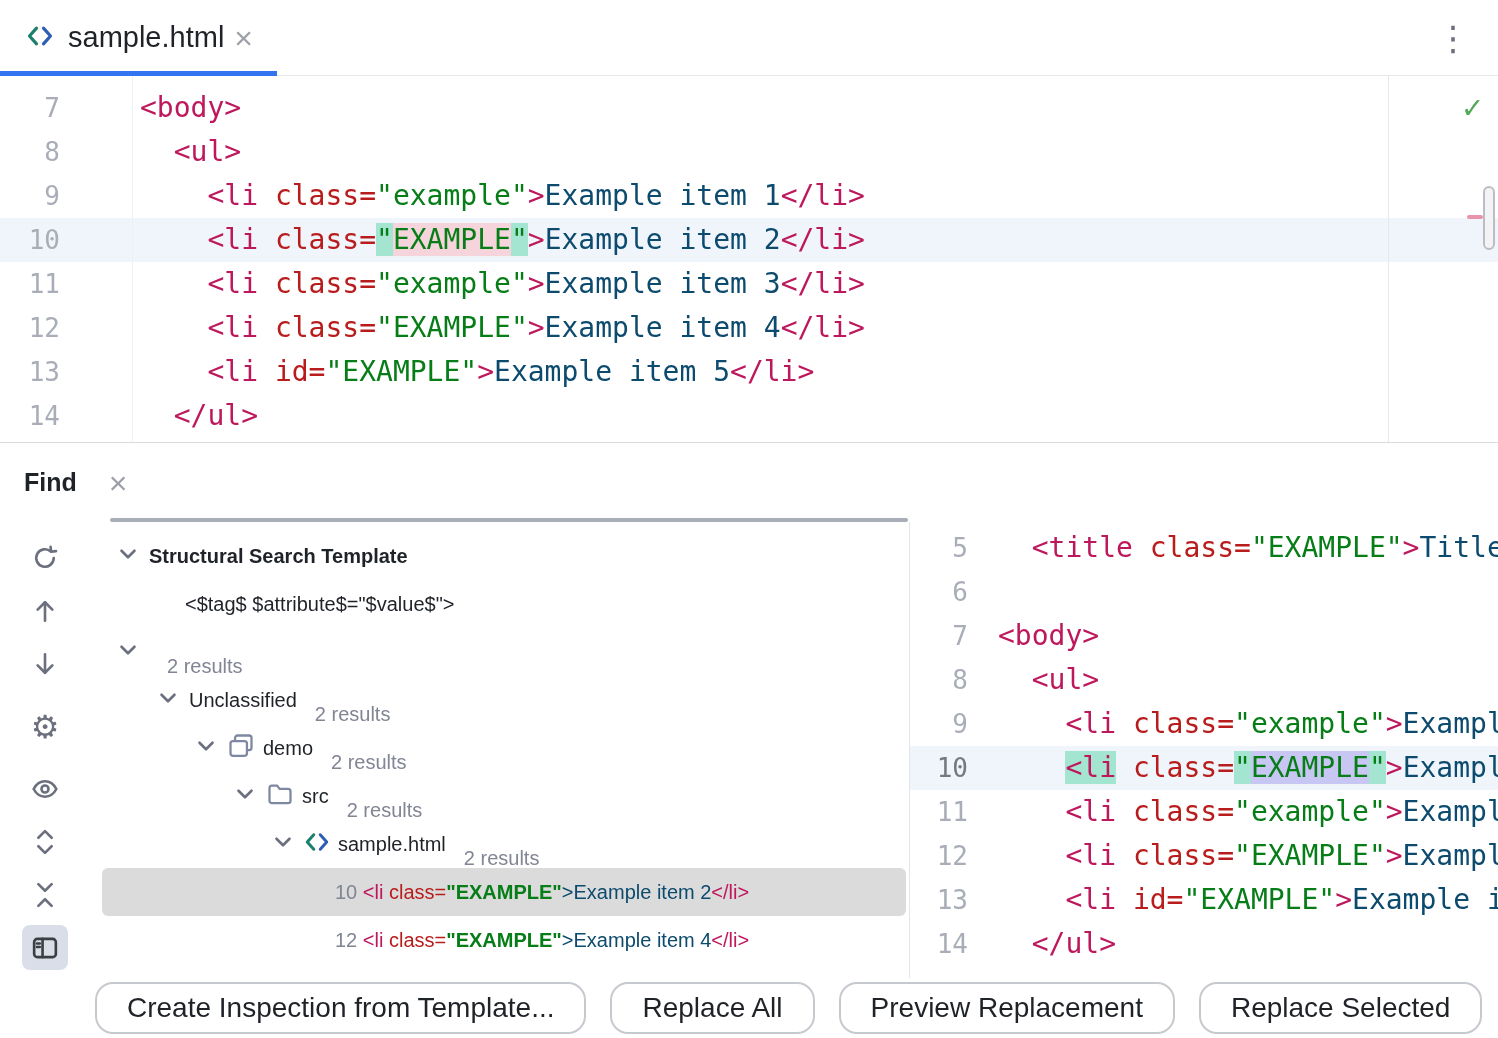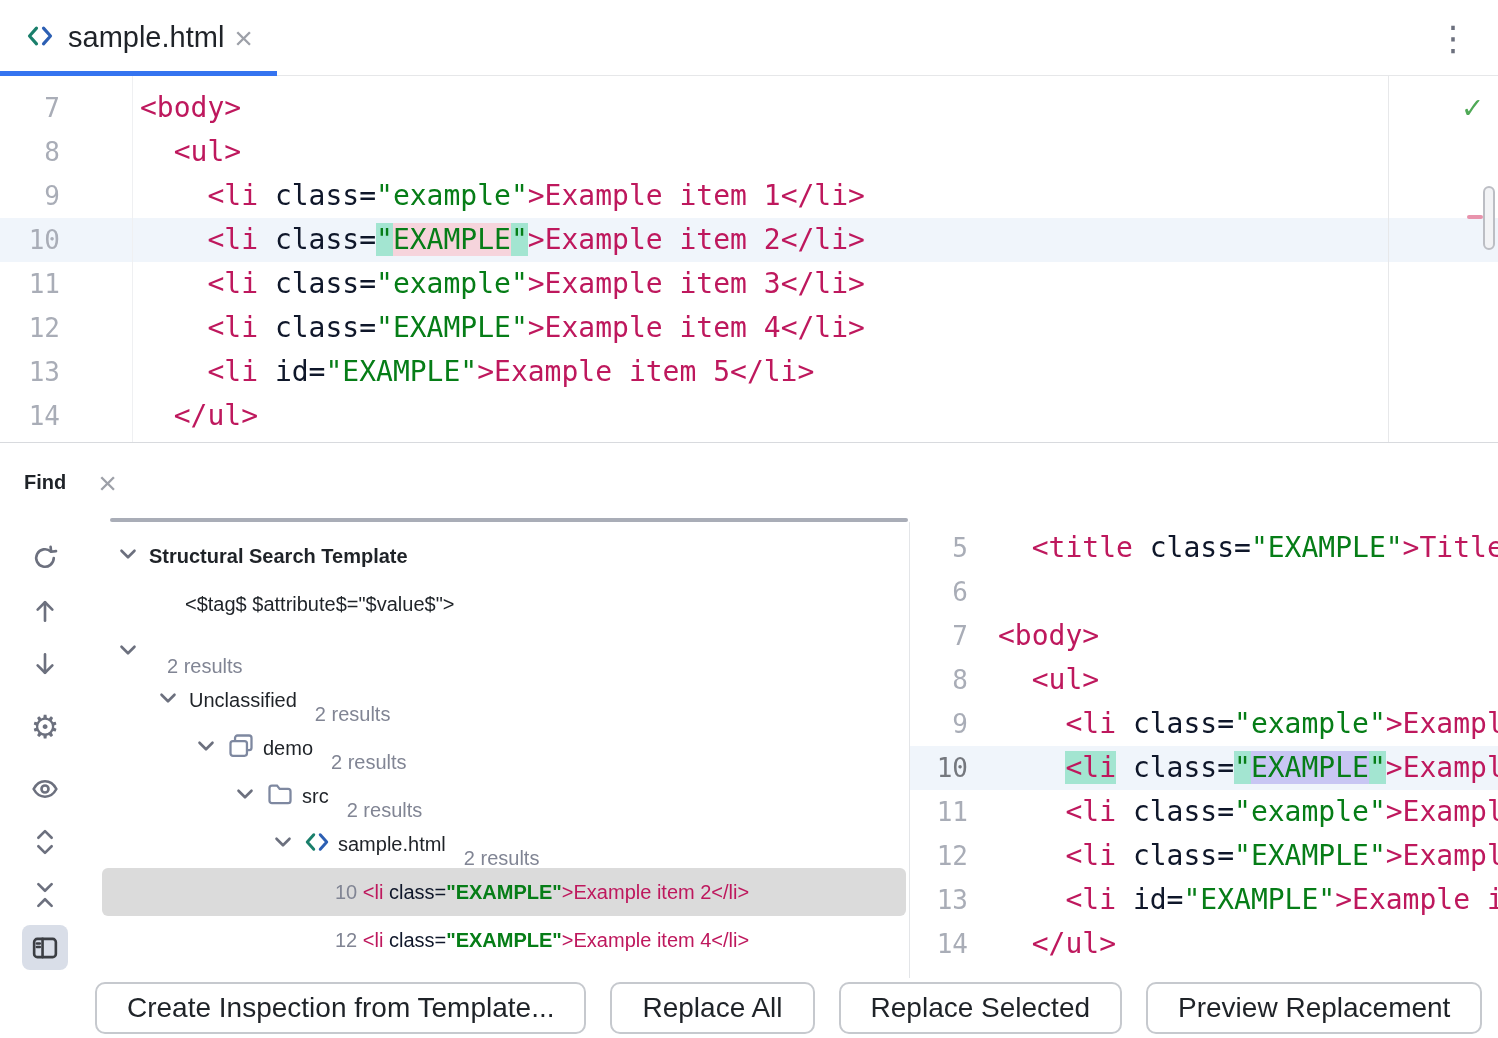--- a/index.html
+++ b/index.html
@@ -22,32 +22,32 @@
   .editor .lnum { width:60px; text-align:right; color:#A9ADB7; font-size:26px; flex:0 0 auto; }
   .editor .ltext { padding-left:80px; }
   .gutter-sep { position:absolute; left:132px; top:0; bottom:0; width:1px; background:#EFF0F2; }
   .editor-right-sep { position:absolute; left:1388px; top:0; bottom:0; width:1px; background:#E7E8EA; }
   .insp-check { position:absolute; right:16px; top:12px; color:#4FA956; font-size:32px; font-weight:bold; }
   .scroll-thumb { position:absolute; right:3px; top:110px; width:12px; height:64px; border:2px solid #BCBEC4; background:#F2F3F5; border-radius:7px; }
   .scroll-marker { position:absolute; right:15px; top:139px; width:16px; height:4px; background:#E893AC; border-radius:2px; }
 
   
   .tk-tag { color:#be185d; }
-  .tk-attr { color:#0f172a; }
+  .tk-attr { color:#b91c1c; }
   .tk-val { color:#067D17; }
   .tk-valb { color:#067D17; font-weight:bold; }
-  .tk-plain { color:#be185d; }
+  .tk-plain { color:#0c4a6e; }
   .tk-num { color:#818594; }
   .hl-teal { background:#A3E5D1; }
   .hl-pink { background:#F6D4DC; }
   .hl-purple { background:#C8C6F3; }
 
   
   .find-header { height:80px; flex:0 0 auto; border-top:1px solid #D8DADE; display:flex; align-items:center; position:relative; }
-  .find-label { font-weight:700; font-size:20px; margin-left:24px; }
+  .find-label { font-weight:700; font-size:25px; margin-left:24px; }
   .find-query { margin-left:62px; font-size:28px; color:#2B2D30; }
   .find-close { margin-left:32px; color:#9DA0A8; font-size:32px; line-height:1; }
   .find-progress { position:absolute; left:110px; bottom:0; width:798px; height:4px; background:#A9ADB7; border-radius:2px; }
 
   
   .find-body { flex:1; display:flex; overflow:hidden; position:relative; }
   .left-toolbar { width:90px; flex:0 0 auto; display:flex; flex-direction:column; align-items:center; padding:14px 0 16px; gap:8px; }
   .tbtn { width:46px; height:46px; display:flex; align-items:center; justify-content:center; border-radius:8px; color:#6C707E; }
   .tbtn svg { display:block; }
   .tbtn.gap-before { margin-top:10px; }
@@ -67,21 +67,21 @@
 
   
   .preview { width:589px; flex:0 0 auto; border-left:1px solid #E3E5E8; font-family:"DejaVu Sans Mono", monospace; font-size:28px; overflow:hidden; }
   .preview .pcode { padding-top:4px; }
   .preview .lnum { width:58px; text-align:right; color:#A9ADB7; font-size:26px; flex:0 0 auto; }
   .preview .ltext { padding-left:30px; }
   .preview .code-row.active .lnum { color:#75787E; }
 
   
   .footer { height:60px; flex:0 0 auto; display:flex; align-items:center; gap:24px; padding-left:95px; }
-  .btn { height:52px; border:2px solid #C6C9CE; border-radius:10px; background:#fff; font-family:"Liberation Sans", sans-serif; font-size:28px; color:#1f2328; padding:0 30px; display:flex; align-items:center; }
+  .btn { height:52px; border:2px solid #C6C9CE; border-radius:18px; background:#fff; font-family:"Liberation Sans", sans-serif; font-size:28px; color:#1f2328; padding:0 30px; display:flex; align-items:center; }
 </style>
 </head>
 <body>
 
 <div class="app">
 
   <div class="tabbar">
     <div class="tab">
       <span class="nicon">
         <svg viewBox="0 0 16 16" width="28" height="28">
@@ -244,17 +244,17 @@
           <div class="code-row"><span class="lnum">12</span><span class="ltext"><span class="tk-plain">    </span><span class="tk-tag">&lt;li</span><span class="tk-plain"> </span><span class="tk-attr">class=</span><span class="tk-val">"EXAMPLE"</span><span class="tk-tag">&gt;</span><span class="tk-plain">Example item 4</span></span></div>
           <div class="code-row"><span class="lnum">13</span><span class="ltext"><span class="tk-plain">    </span><span class="tk-tag">&lt;li</span><span class="tk-plain"> </span><span class="tk-attr">id=</span><span class="tk-val">"EXAMPLE"</span><span class="tk-tag">&gt;</span><span class="tk-plain">Example item 5</span></span></div>
           <div class="code-row"><span class="lnum">14</span><span class="ltext"><span class="tk-plain">  </span><span class="tk-tag">&lt;/ul&gt;</span></span></div>
         </div>
     </div>
   </div>
 
   <div class="footer">
     <button class="btn">Create Inspection from Template...</button>
     <button class="btn">Replace All</button>
+    <button class="btn">Preview Replacement</button>
     <button class="btn">Replace Selected</button>
-    <button class="btn">Preview Replacement</button>
   </div>
 
 </div>
 
 </body></html>

